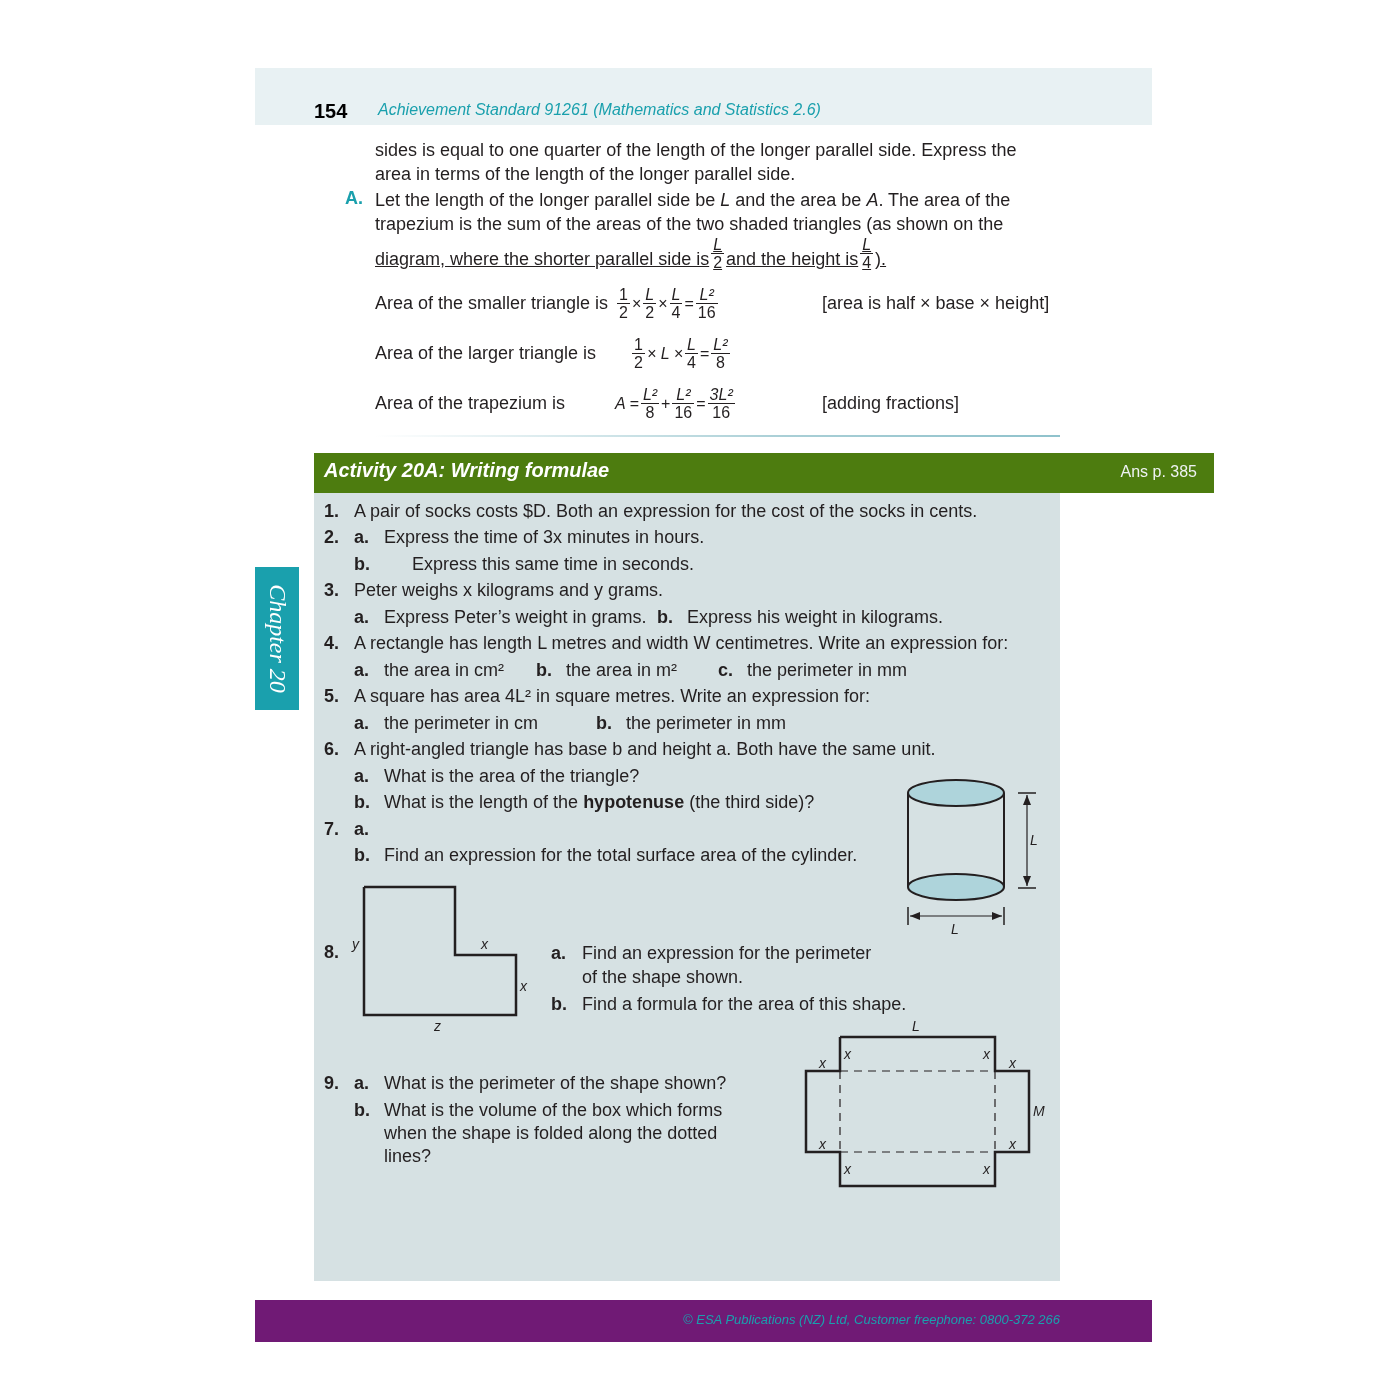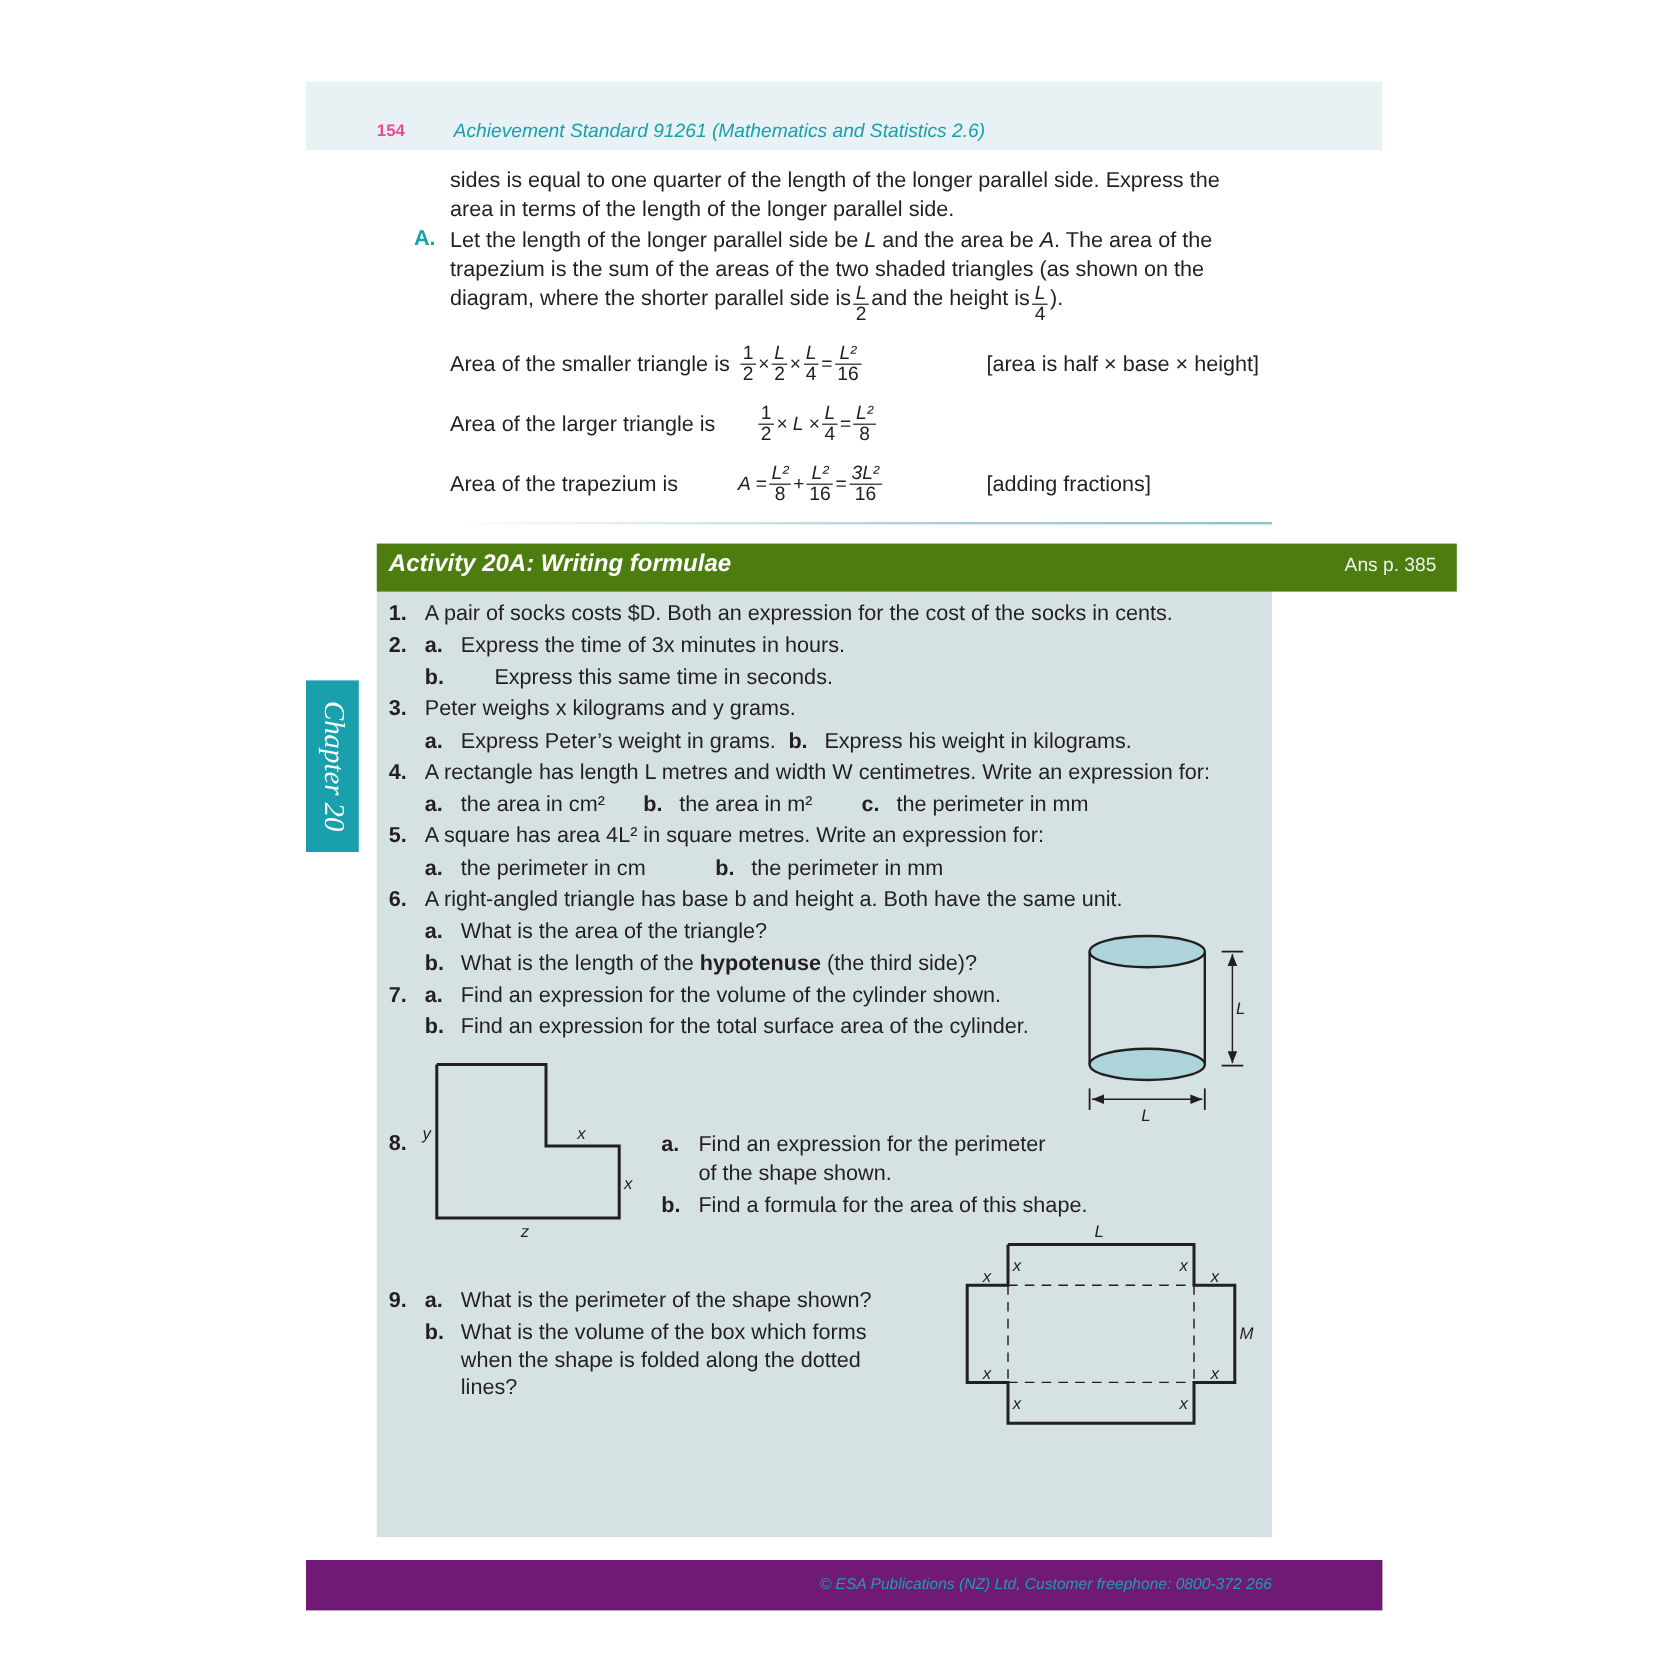--- a/index.html
+++ b/index.html
@@ -1,19 +1,19 @@
 <!DOCTYPE html>
 <html><head>
 <meta charset="utf-8">
 <style>
   html, body { margin:0; padding:0; }
   body { width:1400px; height:1400px; background:#ffffff; position:relative; overflow:hidden;
          font-family:"Liberation Sans", sans-serif; color:#231f20; }
   .header-band { position:absolute; left:255px; top:68px; width:897px; height:57px; background:#e8f1f3; }
-  .page-num { position:absolute; left:314px; top:100px; font-weight:bold; font-size:14px; color:#ec4899; }
+  .page-num { position:absolute; left:314px; top:100px; font-weight:bold; font-size:20px; color:#000000; }
   .running-title { position:absolute; left:378px; top:101px; font-style:italic; font-size:16px; color:#1aa0ad; }
   .para { position:absolute; font-size:18px; line-height:24px; color:#231f20; }
   .answer-label { position:absolute; left:345px; top:188px; font-weight:bold; font-size:18px; color:#1aa0ad; }
   .frac { display:inline-block; vertical-align:middle; text-align:center; font-size:16px; line-height:17px; margin:0 2px; }
   .frac .num { display:block; border-bottom:1px solid #231f20; padding:0 2px; }
   .frac .den { display:block; padding:0 2px; }
   .it { font-style:italic; }
   .calc-row { position:absolute; left:375px; font-size:18px; display:flex; align-items:center; }
   .calc-label { width:240px; }
   .calc-expr { display:flex; align-items:center; font-size:16px; }
@@ -42,21 +42,21 @@
 <div class="running-title">Achievement Standard 91261 (Mathematics and Statistics 2.6)</div>
 
 <div class="para" style="left:375px; top:138px;">sides is equal to one quarter of the length of the longer parallel side. Express the</div>
 <div class="para" style="left:375px; top:162px;">area in terms of the length of the longer parallel side.</div>
 
 <div class="answer-label">A.</div>
 <div class="para" style="left:375px; top:188px;">
   <span>Let the length of the longer parallel side be </span><span class="it">L</span><span> and the area be </span><span class="it">A</span><span>. The area of the</span>
 </div>
 <div class="para" style="left:375px; top:212px;">trapezium is the sum of the areas of the two shaded triangles (as shown on the</div>
-<div class="para" style="left:375px; top:236px; display:flex; align-items:flex-start;">
+<div class="para" style="left:375px; top:236px; display:flex; align-items:flex-end;text-decoration:underline;">
   <span>diagram, where the shorter parallel side is</span>
   <span class="frac">
       <span class="num it">L</span>
       <span class="den">2</span>
     </span>
   <span>and the height is</span>
   <span class="frac">
       <span class="num it">L</span>
       <span class="den">4</span>
     </span>
@@ -177,21 +177,20 @@
 
   <div class="qn" style="left:10px; top:286px;">6.</div>
   <div class="q" style="left:40px; top:285px;">A right-angled triangle has base b and height a. Both have the same unit.</div>
   <div class="q sub" style="left:40px; top:312px;">a.</div>
   <div class="q" style="left:70px; top:312px;">What is the area of the triangle?</div>
   <div class="q sub" style="left:40px; top:338px;">b.</div>
   <div class="q" style="left:70px; top:338px;"><span>What is the length of the </span><b>hypotenuse</b><span> (the third side)?</span></div>
 
   <div class="qn" style="left:10px; top:366px;">7.</div>
   <div class="q sub" style="left:40px; top:365px;">a.</div>
-  <div class="q" style="left:70px; top:365px;">Find an expression for the volume of the cylinder shown.</div>
   <div class="q sub" style="left:40px; top:391px;">b.</div>
   <div class="q" style="left:70px; top:391px;">Find an expression for the total surface area of the cylinder.</div>
 
   <svg style="position:absolute; left:586px; top:322px;" width="150" height="160">
     <rect x="8" y="18" width="96" height="96" fill="none"></rect>
     <line x1="8" y1="18" x2="8" y2="112" stroke="#231f20" stroke-width="2"></line>
     <line x1="104" y1="18" x2="104" y2="112" stroke="#231f20" stroke-width="2"></line>
     <ellipse cx="56" cy="112" rx="48" ry="13" fill="#aed4db" stroke="#231f20" stroke-width="2"></ellipse>
     <ellipse cx="56" cy="18" rx="48" ry="13" fill="#aed4db" stroke="#231f20" stroke-width="2"></ellipse>
     <line x1="118" y1="18" x2="136" y2="18" stroke="#231f20" stroke-width="1.5"></line>

